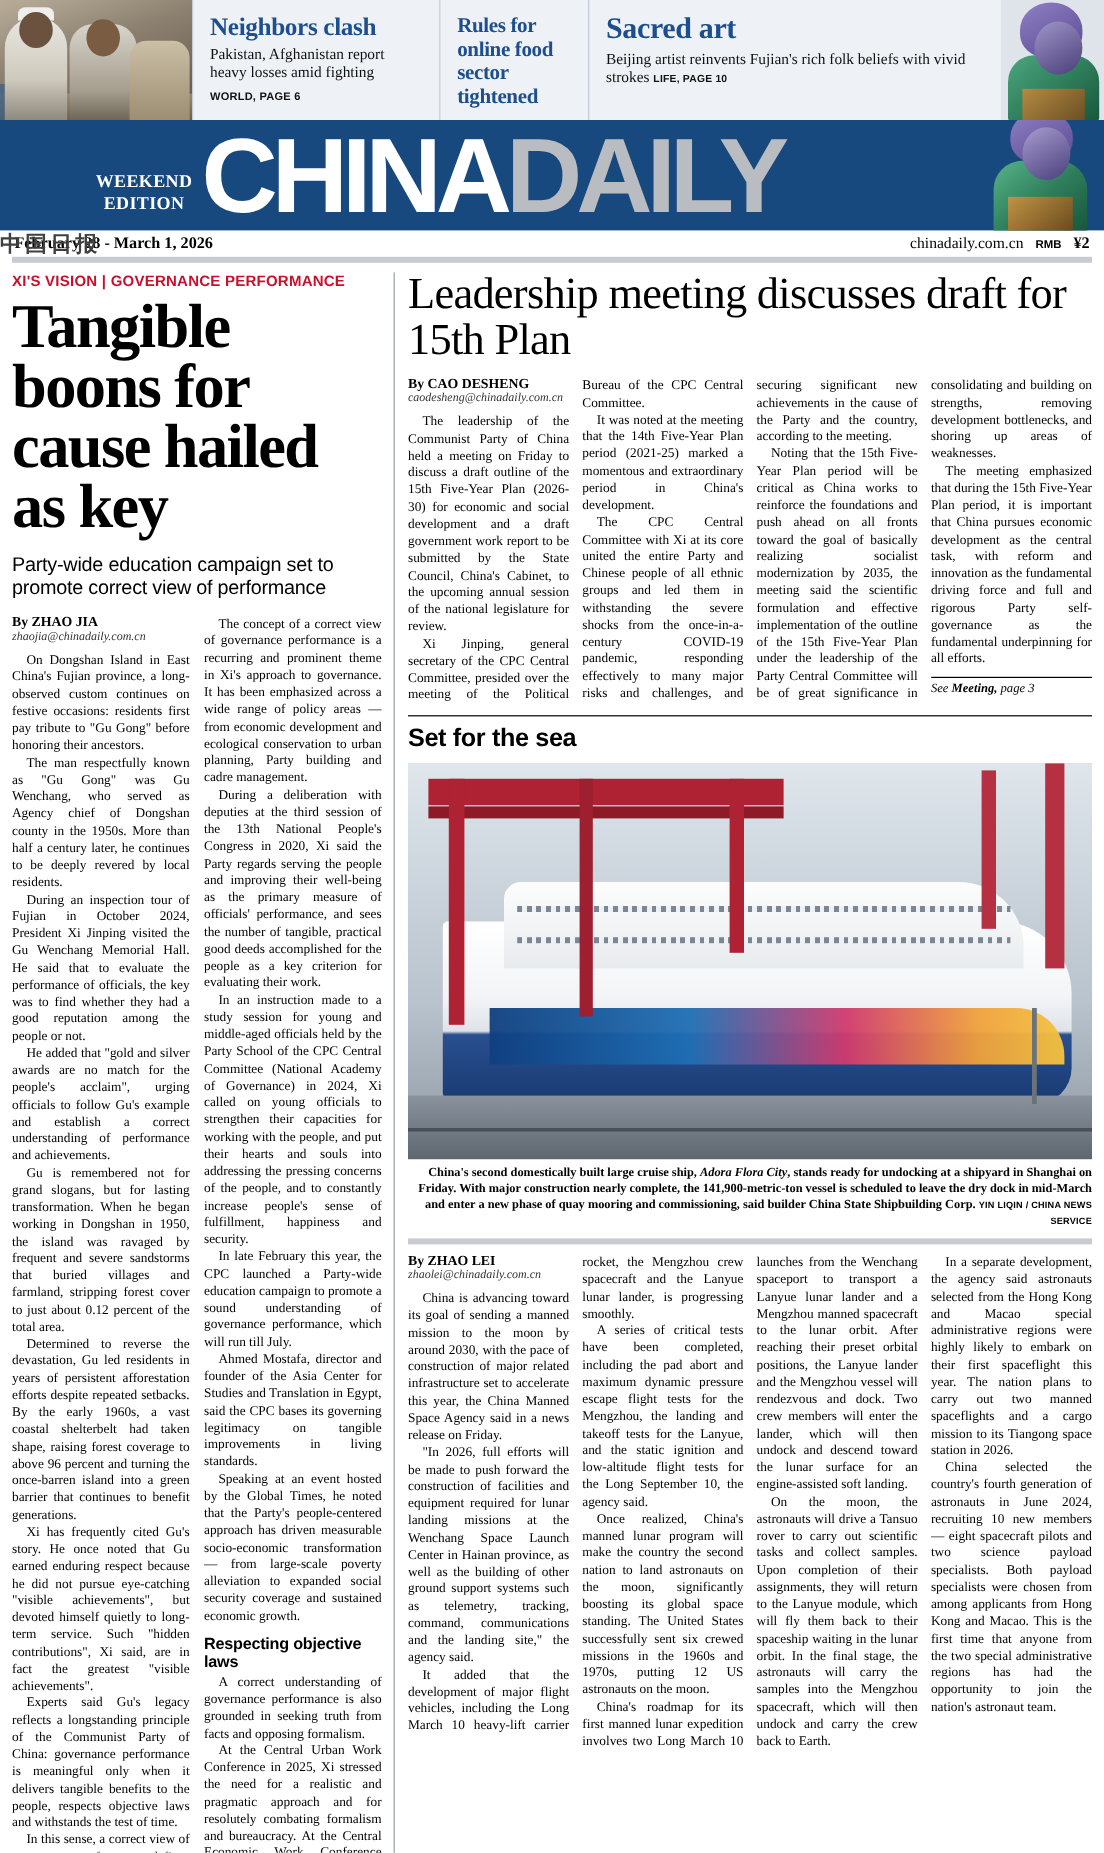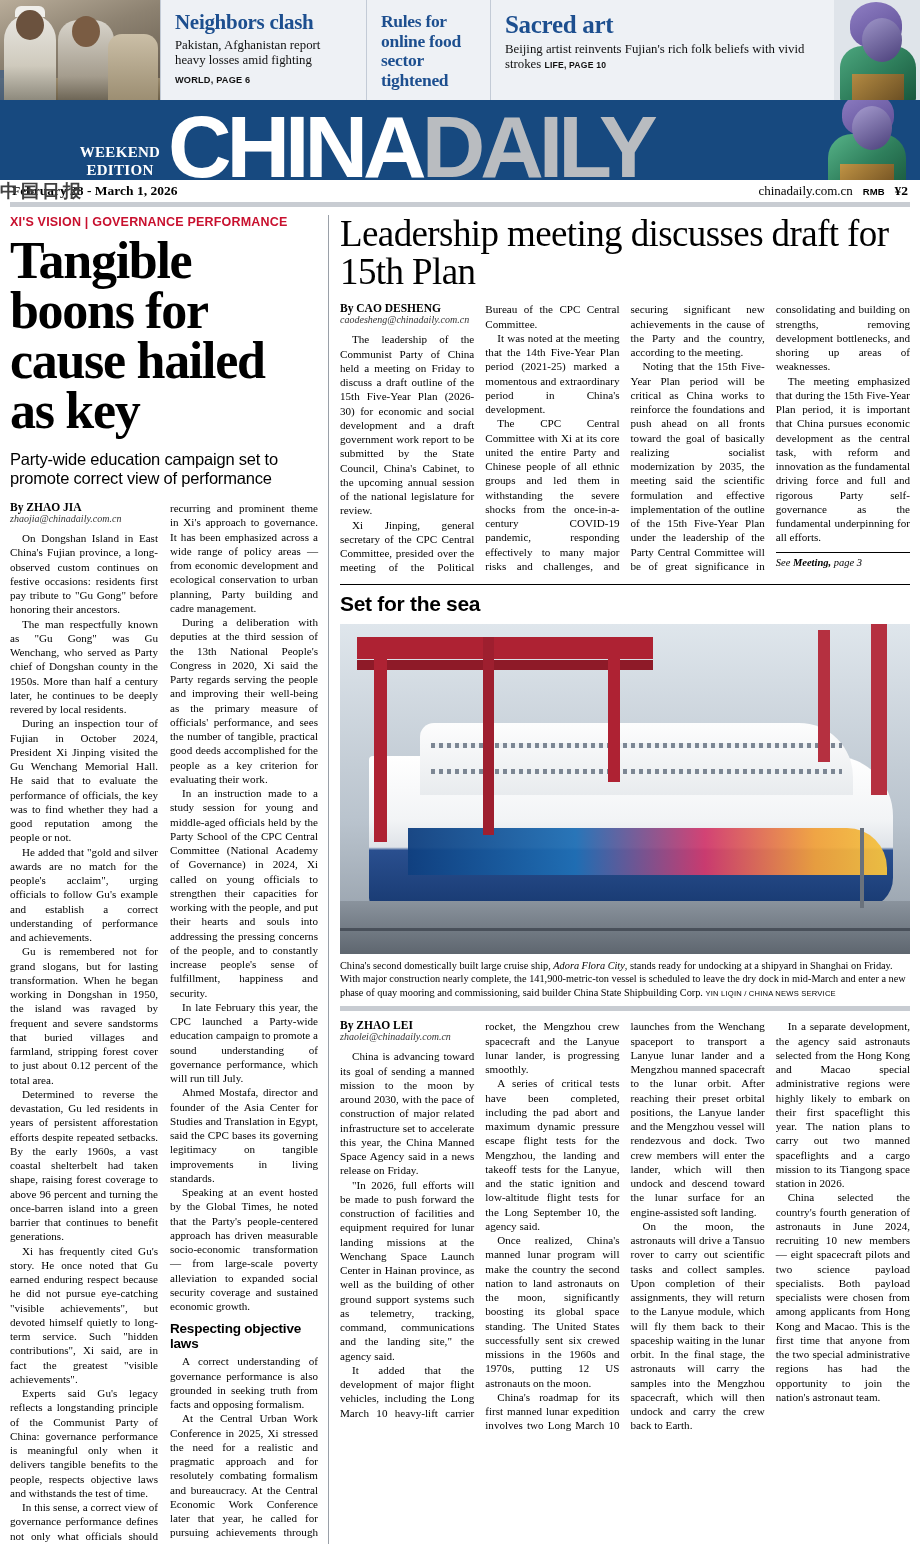--- a/index.html
+++ b/index.html
@@ -64,21 +64,21 @@
     border-radius:50% 50% 42% 42%; background:linear-gradient(150deg,#8f7fc4,#5a4a92);}
   .ta-face { position:absolute; left:28px; top:18px; width:40px; height:44px;
     border-radius:50%; background:linear-gradient(150deg,#9f96c9,#4a3f7a);}
   .ta-body { position:absolute; left:6px; top:46px; width:76px; height:56px;
     background:linear-gradient(140deg,#4da77f 0%,#2f7f5c 50%,#17563c 100%);
     border-radius:22px 22px 4px 4px;}
   .ta-acc { position:absolute; left:18px; top:74px; width:52px; height:26px;
     background:linear-gradient(140deg,#c98a3c,#7a4d1e); opacity:.85;}
 
   
-  .masthead { position:relative; width:920px; height:80px; background:#17497f; overflow:hidden; }
+  .masthead { position:relative; width:920px; height:92px; background:#17497f; overflow:hidden; }
   .mh-weekend {
     position:absolute; left:60px; top:44px; width:120px; text-align:center;
     font-family:"Liberation Serif", serif; font-weight:bold; color:#fff;
     font-size:15px; line-height:1.18; letter-spacing:.3px;
   }
   .mh-title {
     position:absolute; left:168px; top:-1px;
     font-family:"Liberation Sans", sans-serif; font-weight:bold;
     font-size:88px; letter-spacing:-5px; line-height:96px;
     -webkit-text-stroke:0;
@@ -194,21 +194,21 @@
     position:absolute; left:12%; top:62%; width:84%; height:14%;
     background:linear-gradient(90deg,#0f3f7f 0%,#1f6fb5 35%,#d13a6e 62%,#f0a13c 85%,#f4c33f 100%);
     border-radius:0 40px 0 0; opacity:.95;
   }
   .sp-dock { position:absolute; left:0; bottom:0; width:100%; height:16%;
     background:linear-gradient(180deg,#8a939d,#5e666f); }
   .sp-dockline { position:absolute; left:0; bottom:7%; width:100%; height:3px; background:#49505a;}
   .sp-pole { position:absolute; right:8%; bottom:14%; width:4px; height:24%; background:#6a727c;}
 
   .caption {
-    font-size:10.3px; line-height:1.32; margin-top:5px; text-align:left;
+    font-size:10.3px; line-height:1.32; margin-top:5px; text-align:right;font-weight:bold;
   }
   .caption i { font-style:italic; }
   .credit { font-family:"Liberation Sans",sans-serif; font-size:7.6px; letter-spacing:.2px; }
   .rule-thick2 { height:5px; background:#c8ccd2; margin:7px 0 8px 0; }
 
   h2.lunar-hd {
     font-family:"Liberation Serif", serif; font-weight:normal;
     font-size:36px; line-height:1.02; letter-spacing:-.5px; margin:0 0 11px 0;
   }
 </style>
@@ -282,21 +282,21 @@
 
     <div class="col-left">
       <div class="kicker">XI'S VISION | GOVERNANCE PERFORMANCE</div>
       <h1 class="lead-hd">Tangible boons for cause hailed as key</h1>
       <div class="lead-dek">Party-wide education campaign set to promote correct view of performance</div>
 
       <div class="twocol bodytext">
         <div class="byline">By ZHAO JIA</div>
         <div class="byemail">zhaojia@chinadaily.com.cn</div>
         <p class="first">On Dongshan Island in East China's Fujian province, a long-observed custom continues on festive occasions: residents first pay tribute to "Gu Gong" before honoring their ancestors.</p>
-        <p>The man respectfully known as "Gu Gong" was Gu Wenchang, who served as Party chief of Dongshan county in the 1950s. More than half a century later, he continues to be deeply revered by local residents.</p>
+        <p>The man respectfully known as "Gu Gong" was Gu Wenchang, who served as Agency chief of Dongshan county in the 1950s. More than half a century later, he continues to be deeply revered by local residents.</p>
         <p>During an inspection tour of Fujian in October 2024, President Xi Jinping visited the Gu Wenchang Memorial Hall. He said that to evaluate the performance of officials, the key was to find whether they had a good reputation among the people or not.</p>
         <p>He added that "gold and silver awards are no match for the people's acclaim", urging officials to follow Gu's example and establish a correct understanding of performance and achievements.</p>
         <p>Gu is remembered not for grand slogans, but for lasting transformation. When he began working in Dongshan in 1950, the island was ravaged by frequent and severe sandstorms that buried villages and farmland, stripping forest cover to just about 0.12 percent of the total area.</p>
         <p>Determined to reverse the devastation, Gu led residents in years of persistent afforestation efforts despite repeated setbacks. By the early 1960s, a vast coastal shelterbelt had taken shape, raising forest coverage to above 96 percent and turning the once-barren island into a green barrier that continues to benefit generations.</p>
         <p>Xi has frequently cited Gu's story. He once noted that Gu earned enduring respect because he did not pursue eye-catching "visible achievements", but devoted himself quietly to long-term service. Such "hidden contributions", Xi said, are in fact the greatest "visible achievements".</p>
         <p>Experts said Gu's legacy reflects a longstanding principle of the Communist Party of China: governance performance is meaningful only when it delivers tangible benefits to the people, respects objective laws and withstands the test of time.</p>
         <p>In this sense, a correct view of governance performance defines not only what officials should pursue, but also how they should pursue it — and ultimately how their work should be judged.</p>
         <p>The concept of a correct view of governance performance is a recurring and prominent theme in Xi's approach to governance. It has been emphasized across a wide range of policy areas — from economic development and ecological conservation to urban planning, Party building and cadre management.</p>
         <p>During a deliberation with deputies at the third session of the 13th National People's Congress in 2020, Xi said the Party regards serving the people and improving their well-being as the primary measure of officials' performance, and sees the number of tangible, practical good deeds accomplished for the people as a key criterion for evaluating their work.</p>
         <p>In an instruction made to a study session for young and middle-aged officials held by the Party School of the CPC Central Committee (National Academy of Governance) in 2024, Xi called on young officials to strengthen their capacities for working with the people, and put their hearts and souls into addressing the pressing concerns of the people, and to constantly increase people's sense of fulfillment, happiness and security.</p>

